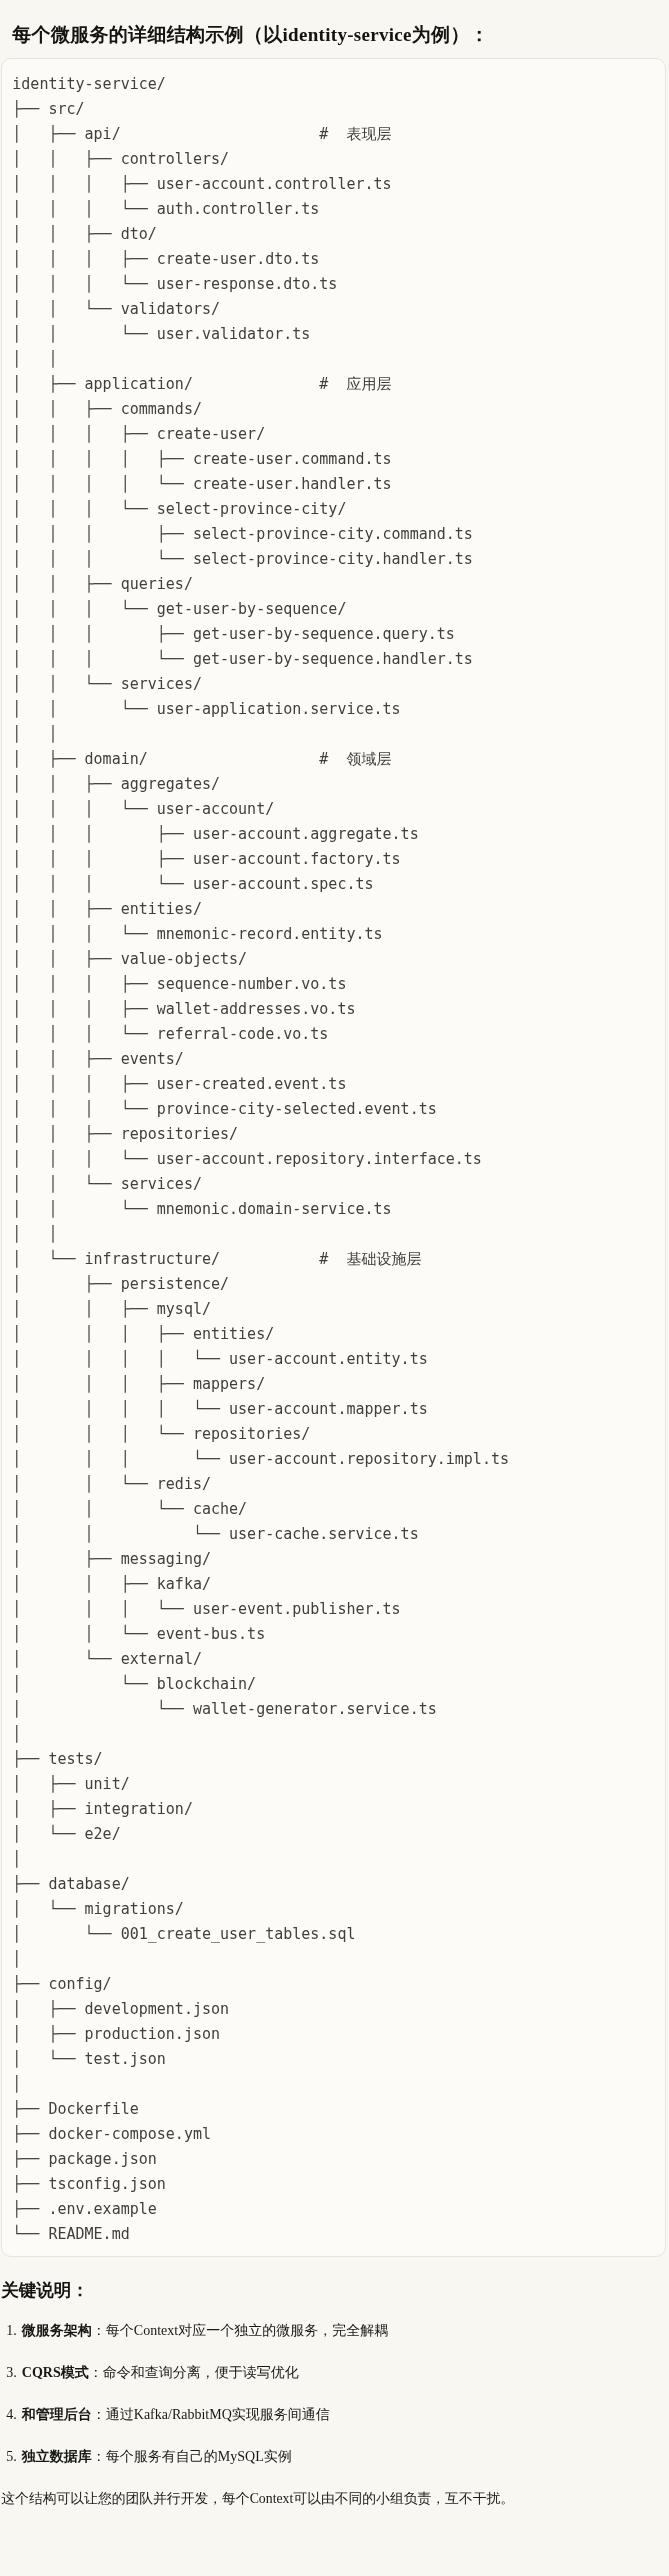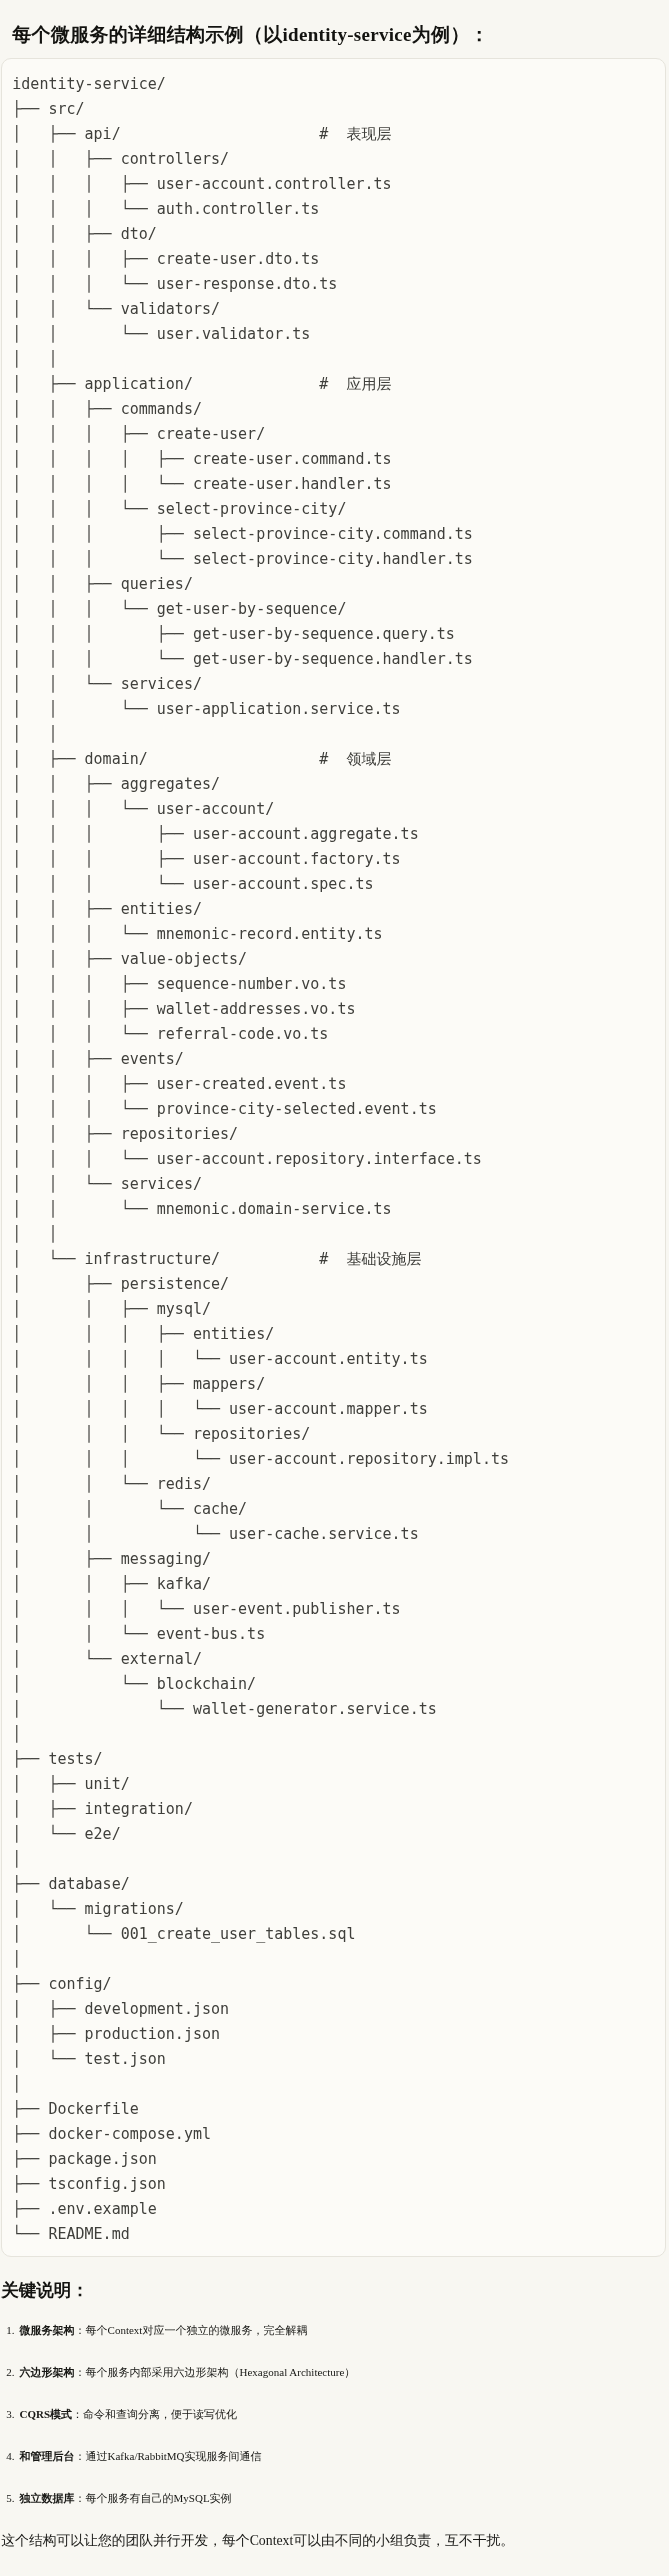--- a/index.html
+++ b/index.html
@@ -52,21 +52,21 @@
     line-height:24px;
     font-weight:700;
     color:#131310;
   }
   ol.notes{
     list-style:none;
     margin:19px 0 0 0;
     padding:0 0 0 5px;
   }
   ol.notes li{
-    font-size:11px;
+    font-size:14px;
     line-height:19px;
     margin:0 0 23px 0;
   }
   ol.notes .num{
     margin-right:5px;
   }
   ol.notes .term{
     font-weight:700;
   }
   .closing{
@@ -170,21 +170,20 @@
 ├── package.json
 ├── tsconfig.json
 ├── .env.example
 └── README.md</pre>
   </div>
 
   <h2 class="notes-heading">关键说明：</h2>
 
   <ol class="notes">
       <li><span class="num">1.</span><span class="term">微服务架构</span><span class="sep">：</span><span class="desc">每个Context对应一个独立的微服务，完全解耦</span></li>
-      <li><span class="num">2.</span><span class="term">六边形架构</span><span class="sep">：</span><span class="desc">每个服务内部采用六边形架构（Hexagonal Architecture）</span></li>
       <li><span class="num">3.</span><span class="term">CQRS模式</span><span class="sep">：</span><span class="desc">命令和查询分离，便于读写优化</span></li>
       <li><span class="num">4.</span><span class="term">和管理后台</span><span class="sep">：</span><span class="desc">通过Kafka/RabbitMQ实现服务间通信</span></li>
       <li><span class="num">5.</span><span class="term">独立数据库</span><span class="sep">：</span><span class="desc">每个服务有自己的MySQL实例</span></li>
     </ol>
 
   <p class="closing">这个结构可以让您的团队并行开发，每个Context可以由不同的小组负责，互不干扰。</p>
 
 </div>
 
 

